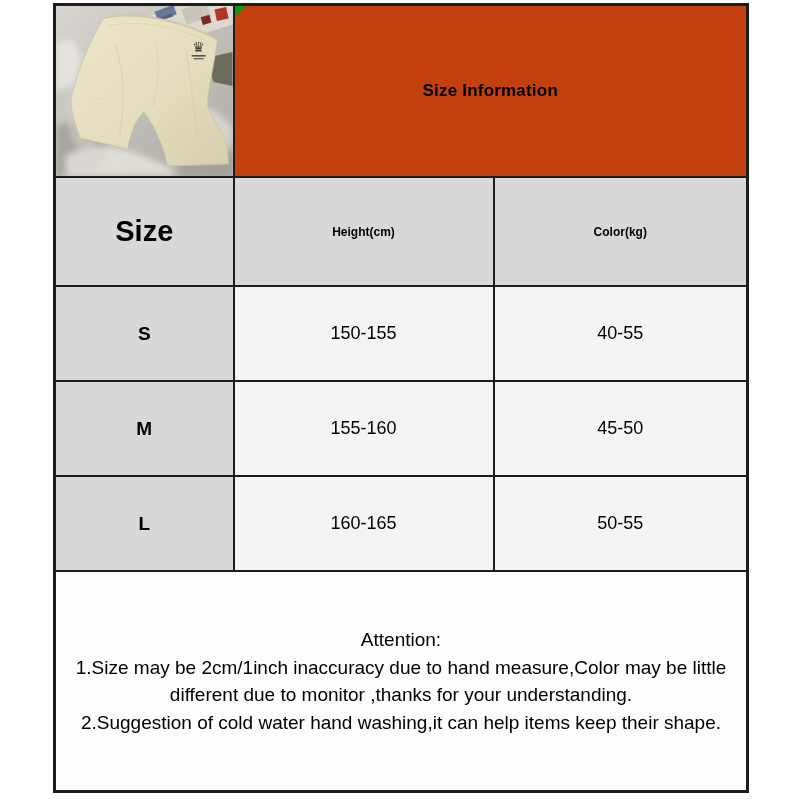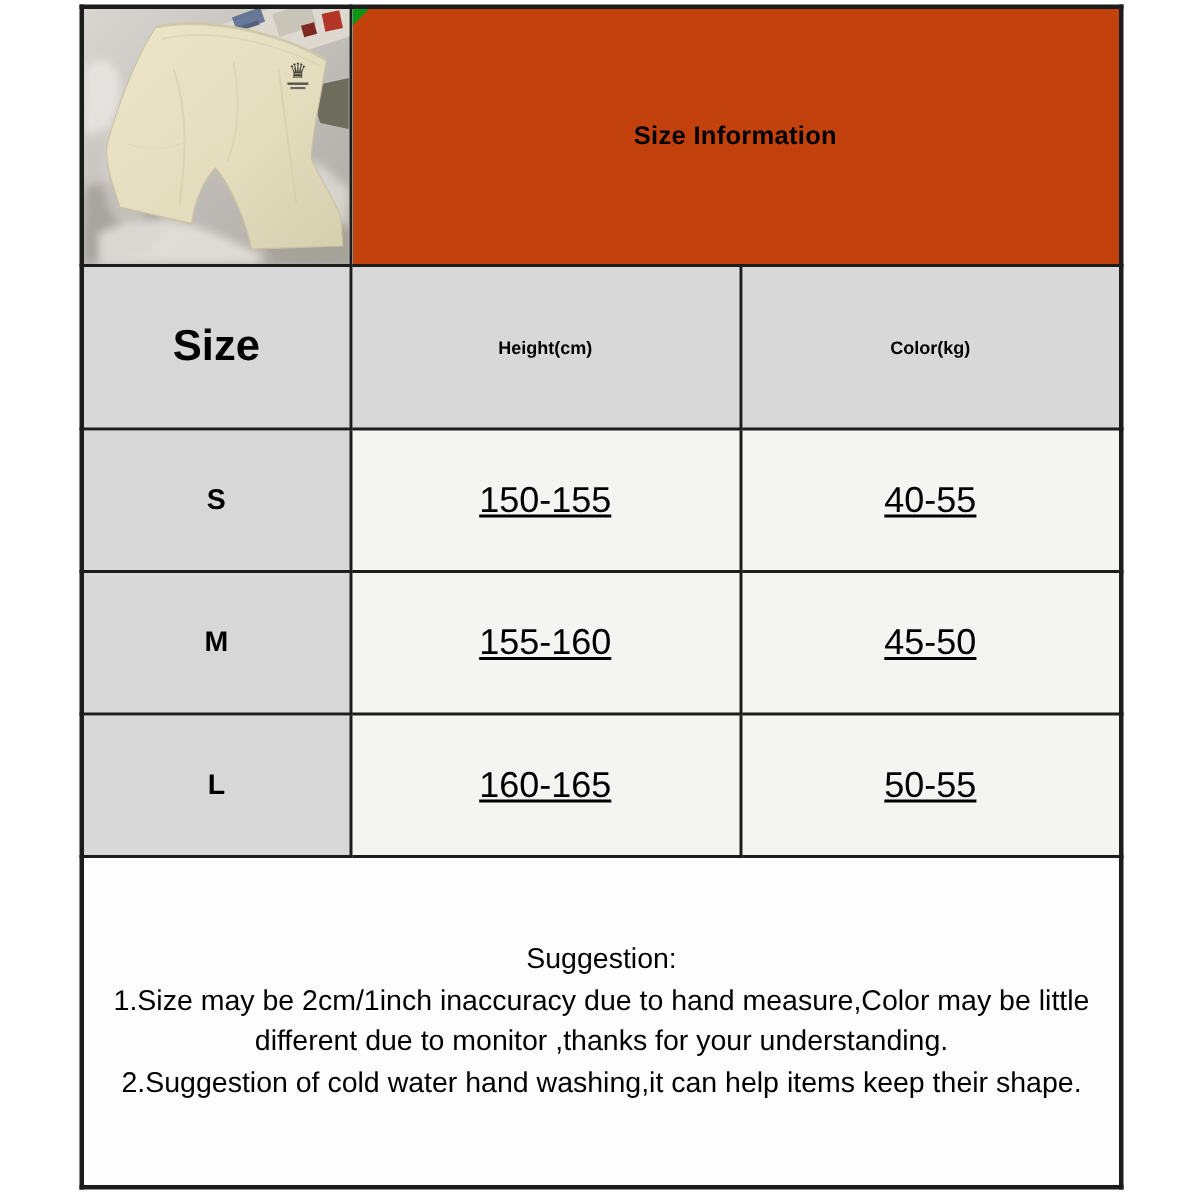--- a/index.html
+++ b/index.html
@@ -70,23 +70,22 @@
     font-weight: bold;
     font-size: 29px;
   }
   td.size-label {
     background: #d8d8d8;
     font-weight: bold;
     font-size: 19px;
   }
   td.value-cell {
     background: #f4f4f3;
-    font-size: 24px;
+    font-size: 18px;
     font-weight: normal;
-    text-decoration: underline;
   }
   td.footer-cell {
     background: #fdfdfd;
     text-align: left;
     vertical-align: top;
     padding: 2px 4px 2px 5px;
     font-size: 19px;
     line-height: 27.5px;
   }
   .attention-line { white-space: nowrap; }
@@ -196,21 +195,21 @@
       <td class="value-cell">45-50</td>
     </tr>
     <tr class="row-data">
       <td class="size-label">L</td>
       <td class="value-cell">160-165</td>
       <td class="value-cell">50-55</td>
     </tr>
 
     <tr>
       <td class="footer-cell" colspan="3">
-        <div class="attention-line">Suggestion:</div>
+        <div class="attention-line">Attention:</div>
         <div class="attention-line">1.Size may be 2cm/1inch inaccuracy due to hand measure,Color may be little</div>
         <div class="attention-line">different due to monitor ,thanks for your understanding.</div>
         <div class="attention-line">2.Suggestion of cold water hand washing,it can help items keep their shape.</div>
       </td>
     </tr>
   </tbody>
     </table>
 </div>
 
 </body></html>

